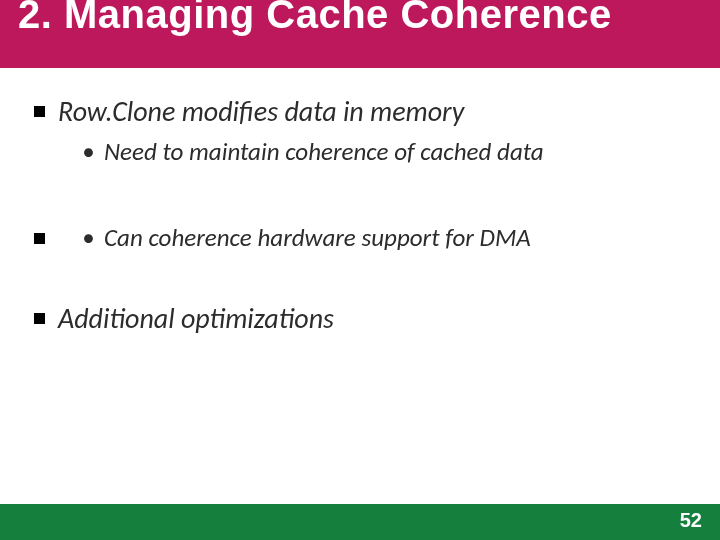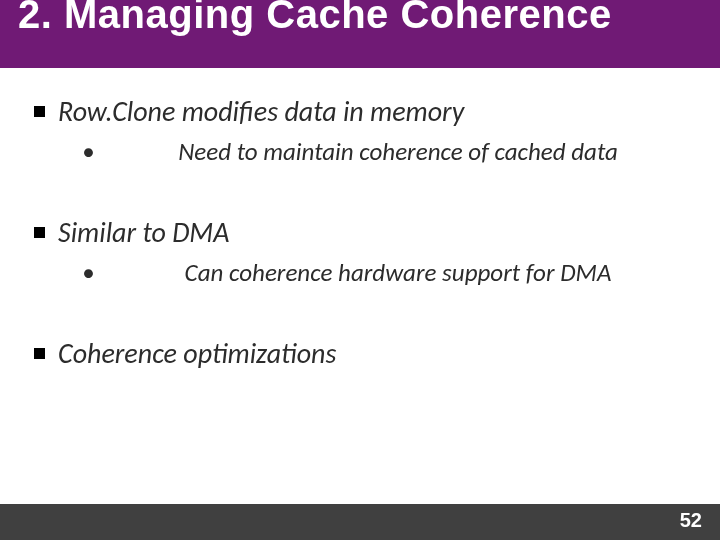--- a/index.html
+++ b/index.html
@@ -7,21 +7,21 @@
     padding: 0;
     width: 720px;
     height: 540px;
     background: #ffffff;
     font-family: "Segoe UI", "Candara", "Calibri", Arial, sans-serif;
     color: #1a1a1a;
     overflow: hidden;
     position: relative;
   }
   .title-bar {
-    background: #701a75;
+    background: #be185d;
     height: 68px;
     position: relative;
   }
   .title-text {
     position: absolute;
     top: -8px;
     left: 18px;
     font-size: 40px;
     font-weight: 700;
     color: #ffffff;
@@ -51,21 +51,20 @@
     left: 6px;
     top: 12px;
     width: 11px;
     height: 11px;
     background: #000000;
   }
   ul.sub {
     list-style: none;
     margin: 6px 0 0 0;
     padding: 0 0 0 24px;
-    text-align: center;
   }
   ul.sub > li {
     position: relative;
     padding-left: 22px;
     font-size: 25px;
     color: #2c2c2c;
     line-height: 1.35;
   }
   ul.sub > li::before {
     content: "•";
@@ -77,21 +76,21 @@
   }
   .gap {
     height: 38px;
   }
   .footer-bar {
     position: absolute;
     left: 0;
     right: 0;
     bottom: 0;
     height: 36px;
-    background: #404040;
+    background: #15803d;
   }
   .page-num {
     position: absolute;
     right: 18px;
     bottom: 8px;
     color: #ffffff;
     font-size: 20px;
     font-weight: 600;
     font-family: Arial, sans-serif;
   }
@@ -108,29 +107,28 @@
     <li>
       <span>Row.Clone modifies data in memory</span>
       <ul class="sub">
         <li>Need to maintain coherence of cached data</li>
       </ul>
     </li>
   </ul>
   <div class="gap"></div>
   <ul class="top">
     <li>
-      <span>Similar to DMA</span>
       <ul class="sub">
         <li>Can coherence hardware support for DMA</li>
       </ul>
     </li>
   </ul>
   <div class="gap"></div>
   <ul class="top">
     <li>
-      <span>Coherence optimizations</span>
+      <span>Additional optimizations</span>
     </li>
   </ul>
 </div>
 
 <div class="footer-bar">
   <div class="page-num">52</div>
 </div>
 
 </body></html>

